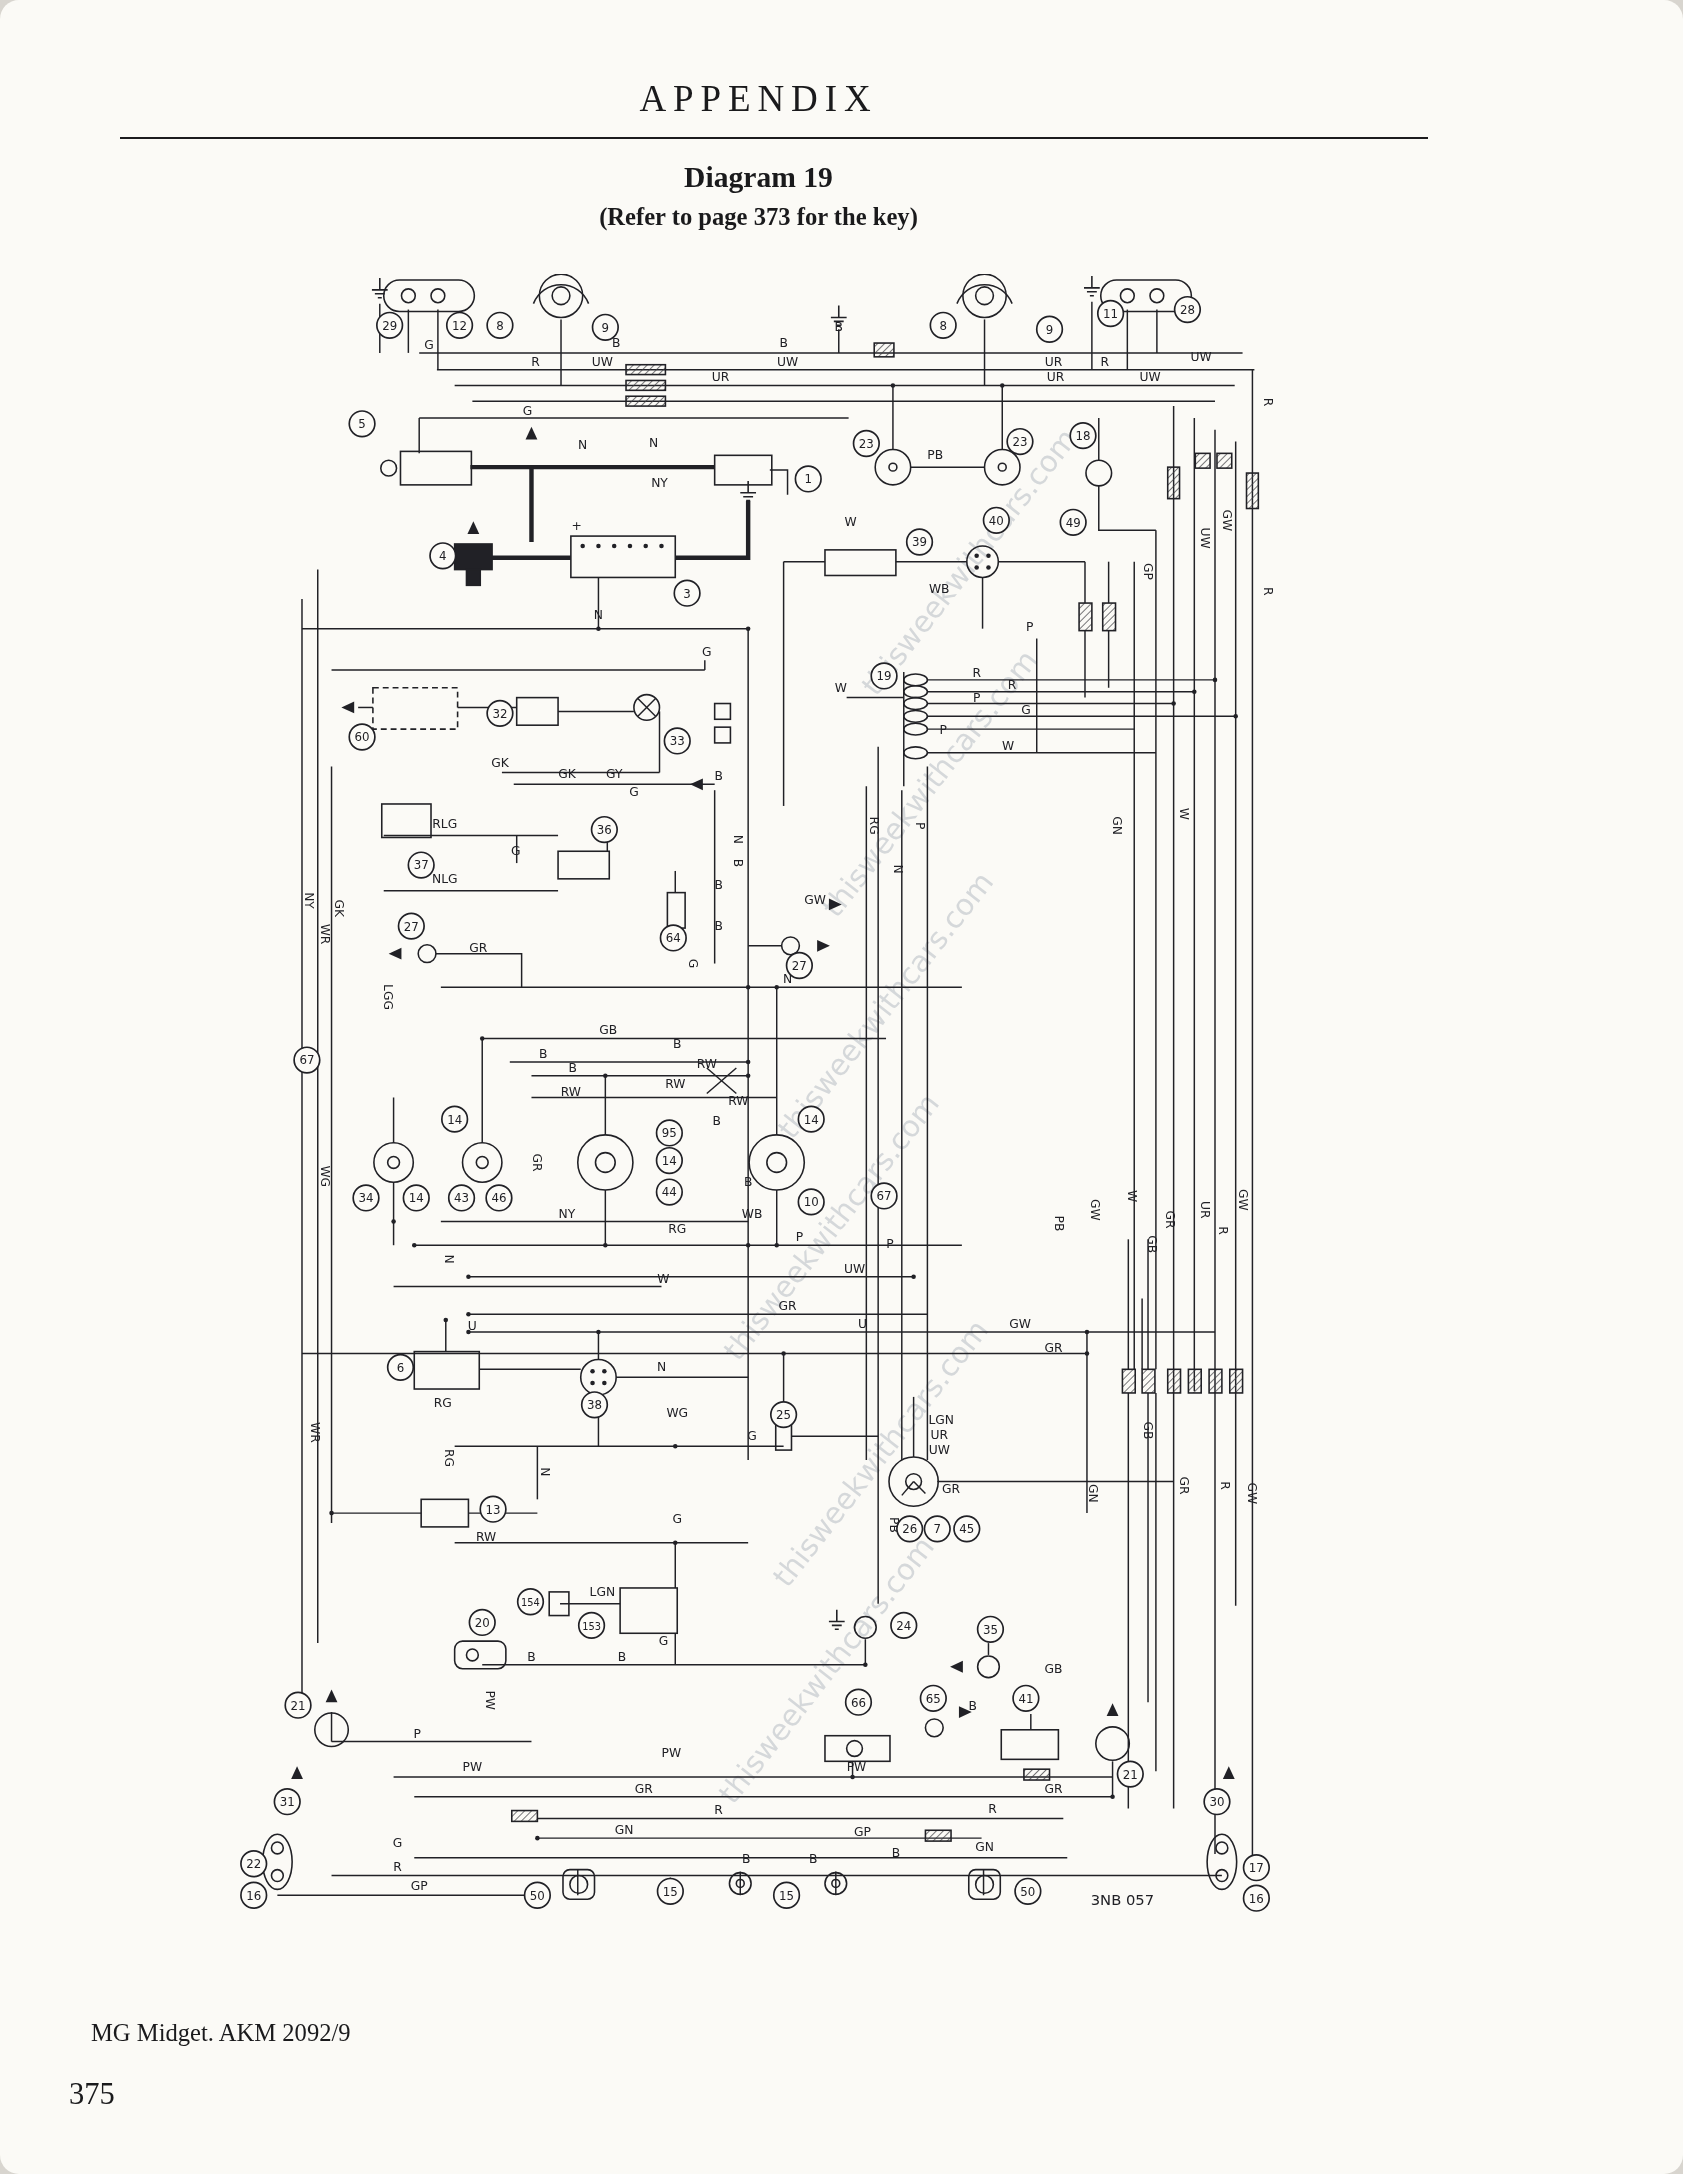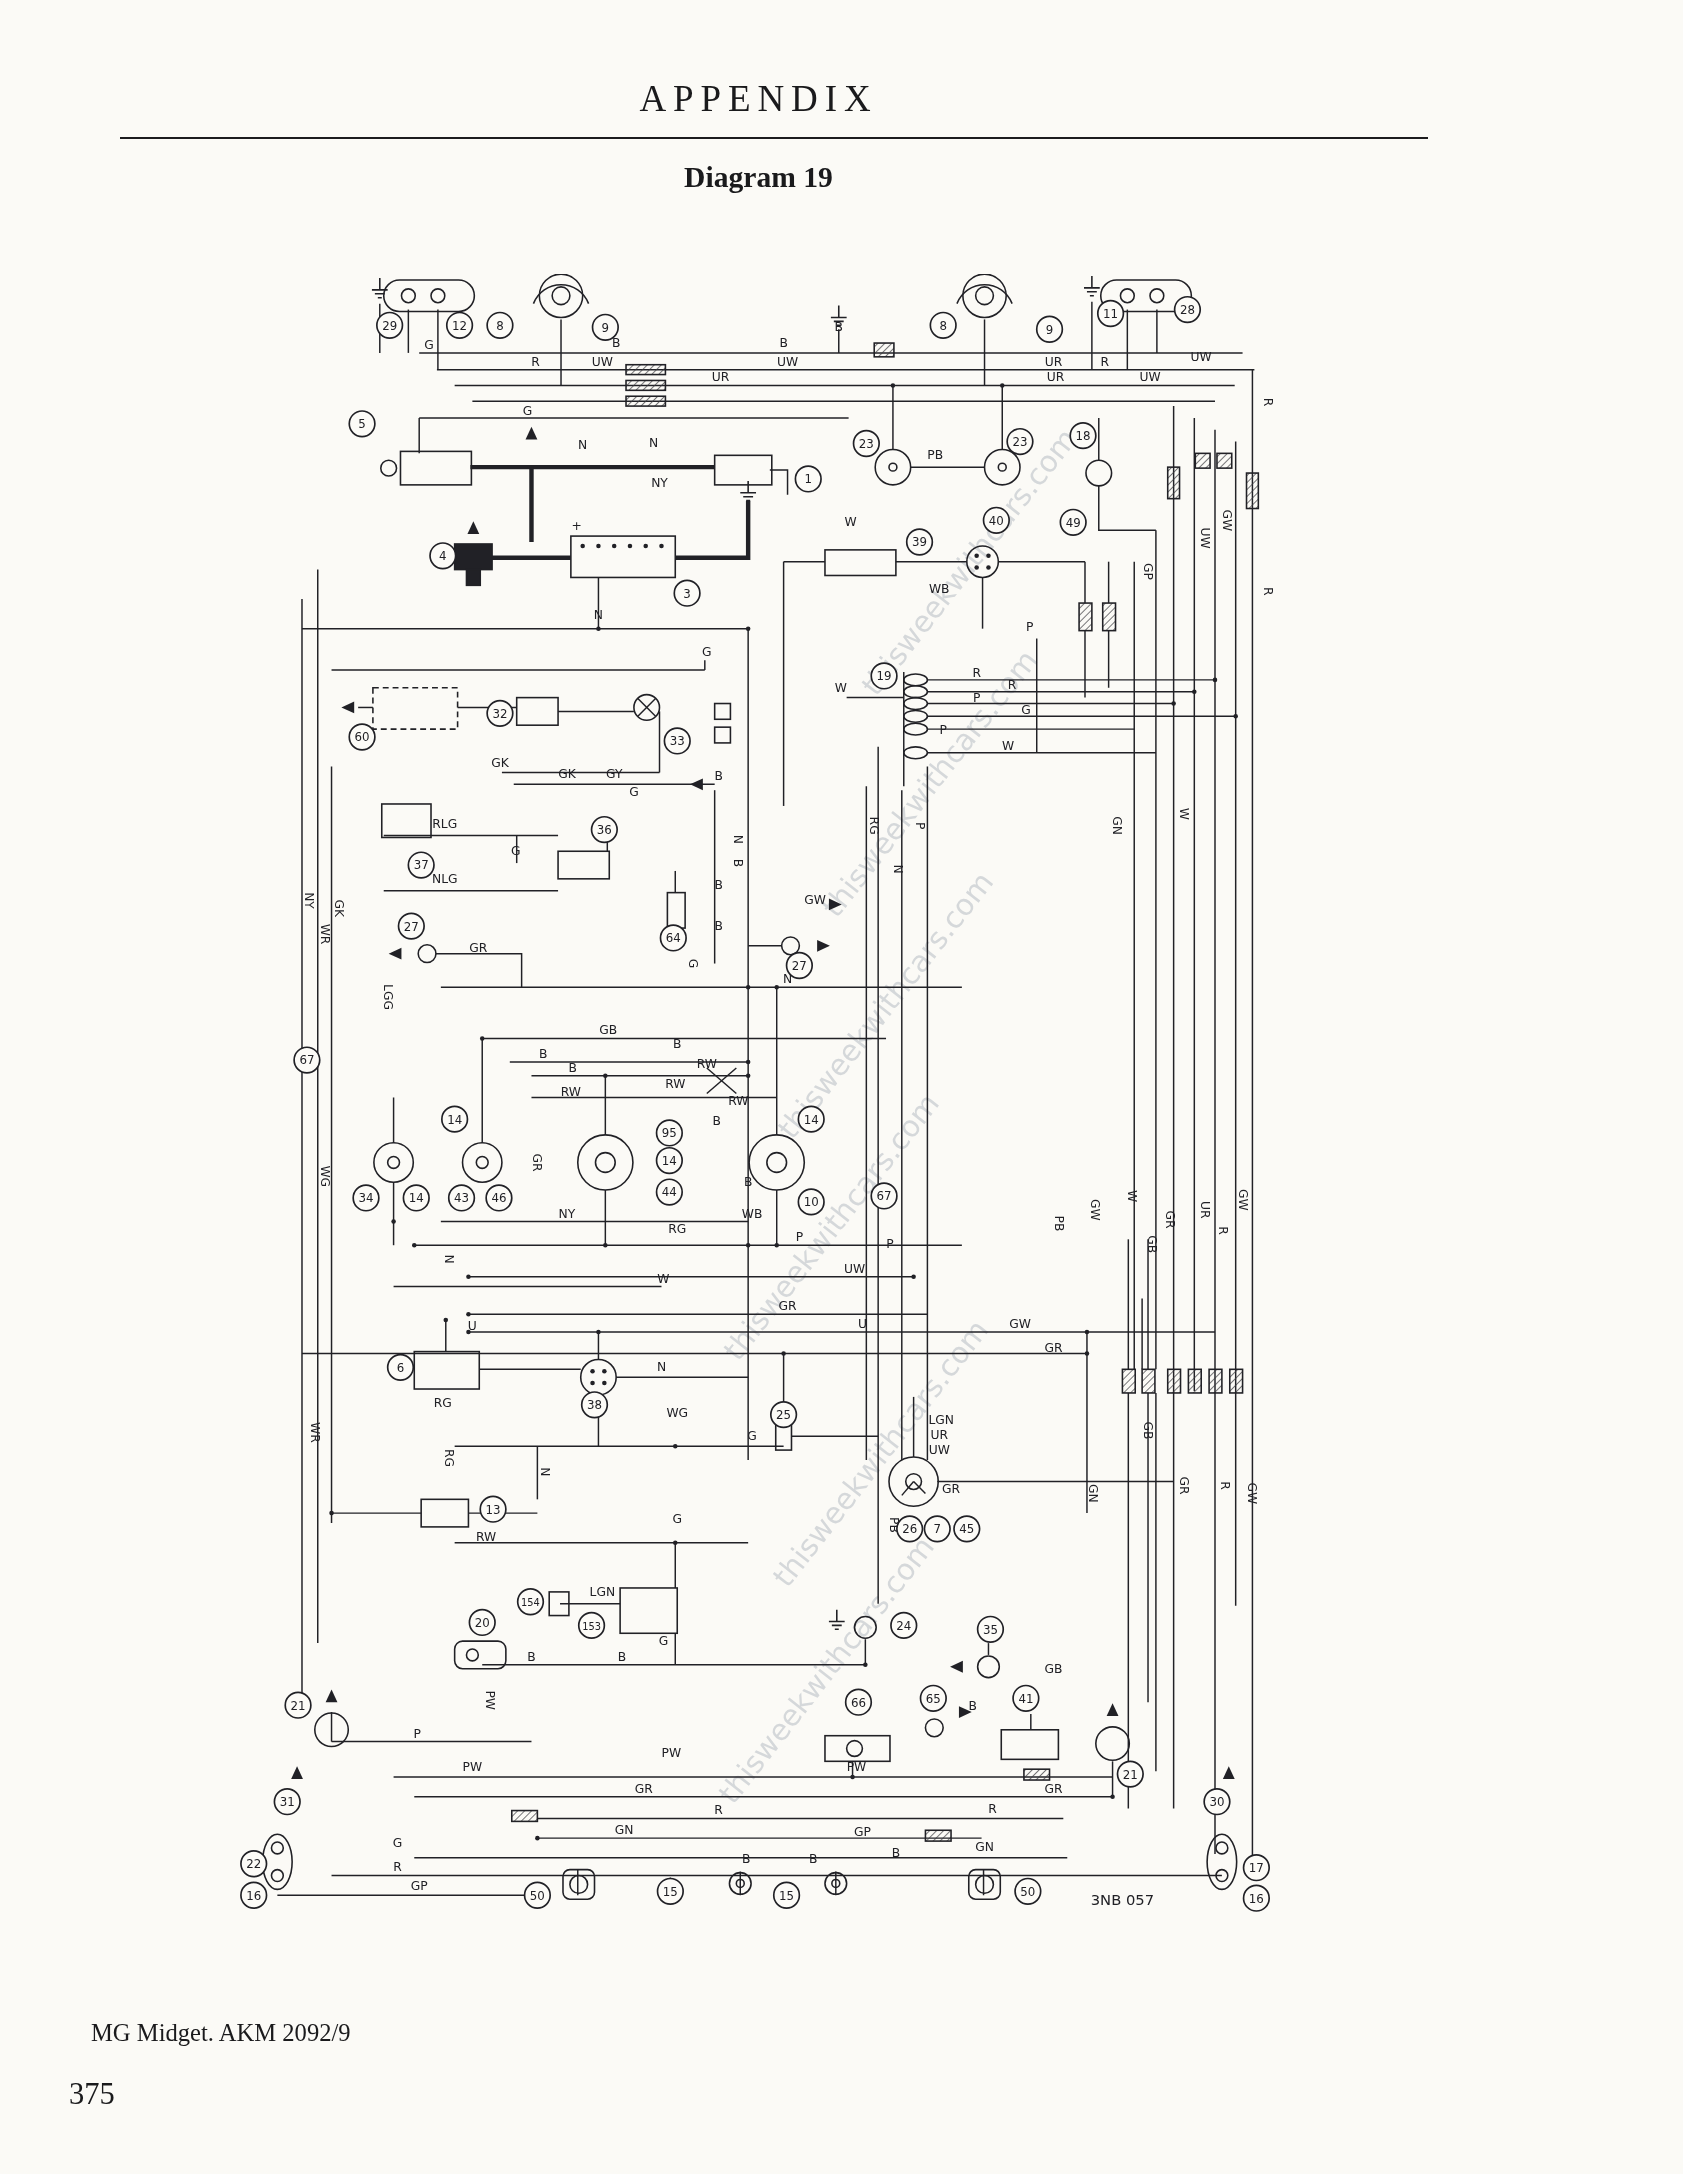--- a/index.html
+++ b/index.html
@@ -1,17 +1,17 @@
 <!DOCTYPE html>
 <html><head>
 <meta charset="utf-8">
 <style>
   html,body{margin:0;padding:0;background:#d8d5cf;}
   .page{position:relative;width:1683px;height:2174px;background:#fbfaf6;color:#1a1a1c;
-        font-family:"Liberation Serif",serif;overflow:hidden;}
+        font-family:"Liberation Serif",serif;overflow:hidden;border-radius:19px;}
   .hdr-band{position:absolute;left:69px;top:0;width:1379px;height:256px;}
   .appendix{position:absolute;top:77px;left:0;width:100%;text-align:center;
             font-size:37px;letter-spacing:6.9px;font-weight:400;}
   .rule{position:absolute;top:137px;left:51px;width:1308px;border-top:2.5px solid #1c1c1e;}
   .dtitle{position:absolute;top:161px;left:0;width:100%;text-align:center;
           font-size:29.6px;font-weight:bold;}
   .dsub{position:absolute;top:203px;left:0;width:100%;text-align:center;
         font-size:24.6px;font-weight:bold;}
   #diagram{position:absolute;left:236px;top:274px;width:1044px;height:1645px;}
   #diagram text{font-family:"DejaVu Sans",sans-serif;}
@@ -19,20 +19,21 @@
   .pageno{position:absolute;top:2077px;left:69px;width:1379px;text-align:left;font-size:30.5px;}
 </style>
 </head>
 <body>
 
 <div class="page">
   <div class="hdr-band">
     <div class="appendix">APPENDIX</div>
     <div class="rule"></div>
     <div class="dtitle">Diagram 19</div>
+    <div class="dsub">(Refer to page 373 for the key)</div>
   </div>
 
   <svg id="diagram" xmlns="http://www.w3.org/2000/svg" preserveAspectRatio="xMidYMid meet" viewBox="0 0 1060 1670">
     <defs>
       <pattern id="hatch" width="5" height="5" patternUnits="userSpaceOnUse" patternTransform="rotate(45)">
         <line x1="0" y1="0" x2="0" y2="5" stroke="#3a3a3e" stroke-width="1.4"></line>
       </pattern>
     </defs>
   <text x="650" y="430" font-size="30" fill="#b7bdc4" opacity="0.55" transform="rotate(-52 650 430)">thisweekwithcars.com</text>
       <text x="610" y="655" font-size="30" fill="#b7bdc4" opacity="0.55" transform="rotate(-52 610 655)">thisweekwithcars.com</text>

